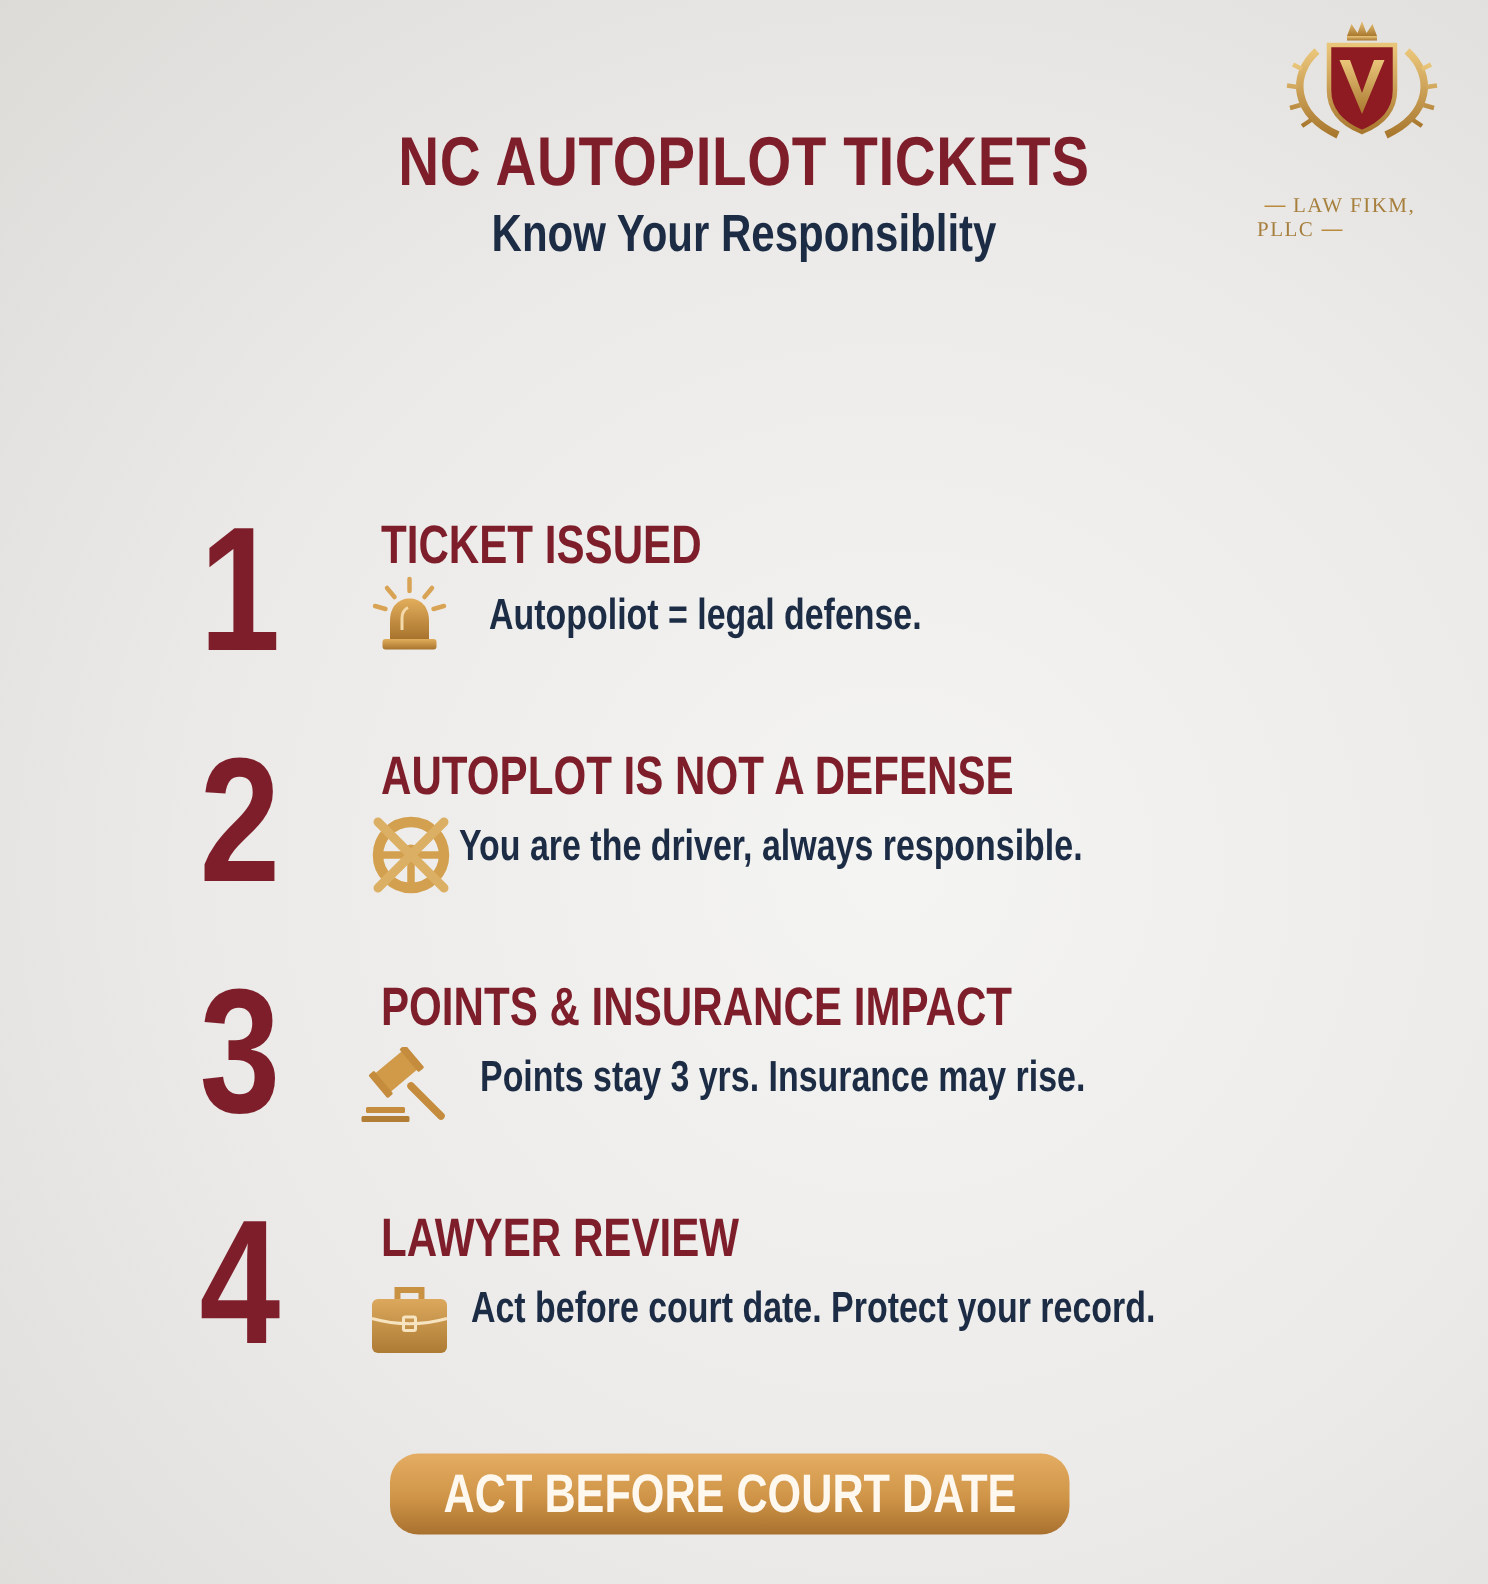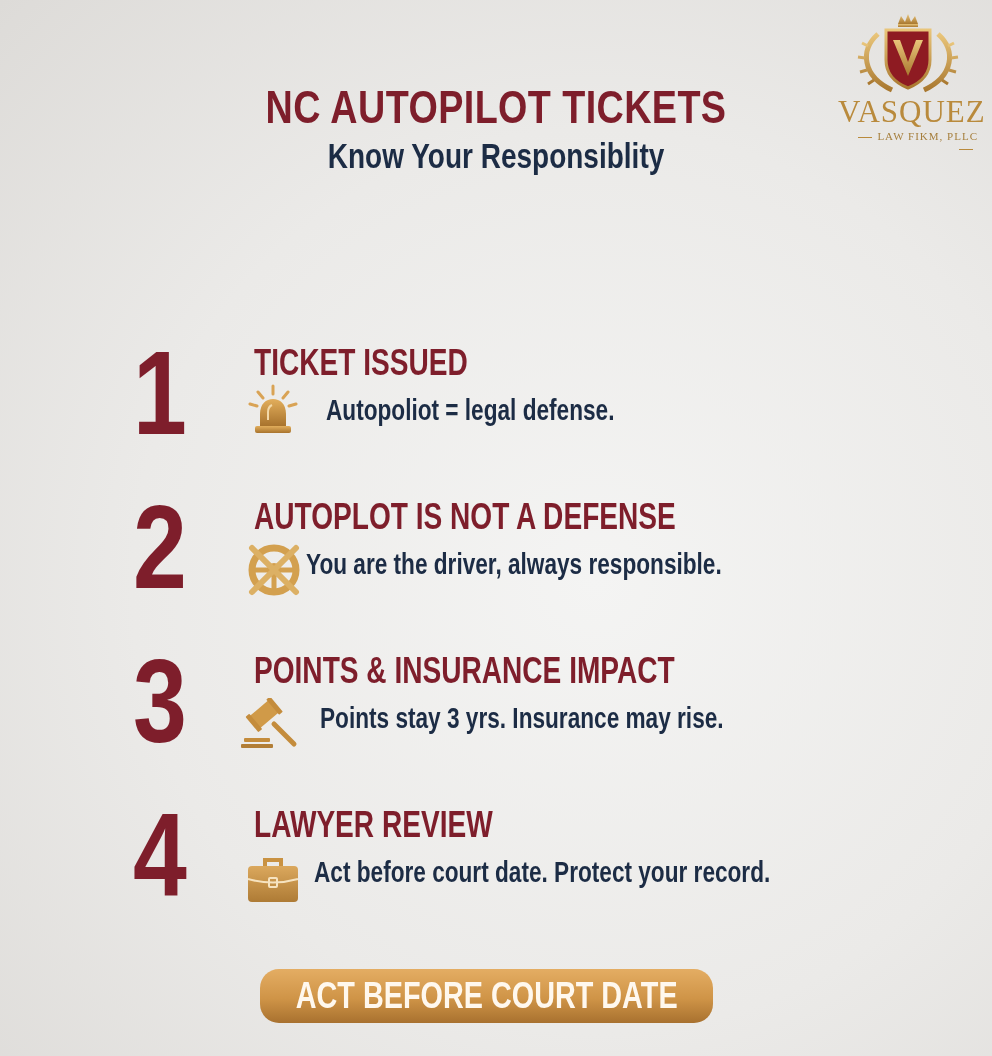--- a/index.html
+++ b/index.html
@@ -4,22 +4,22 @@
   <style>
     html, body { margin:0; padding:0; }
     body {
       width:992px; height:1056px; overflow:hidden; position:relative;
       background: radial-gradient(ellipse at 60% 55%, #f4f4f3 0%, #ebeae8 55%, #dddbd8 100%);
       font-family: "Liberation Sans", sans-serif;
     }
     .logo { position:absolute; left:838px; top:10px; width:140px; height:130px; }
     .logo-word { position:absolute; left:0; top:84px; width:140px; text-align:center;
       font-family:"Liberation Serif", serif; font-size:31px; color:#b98a3c; letter-spacing:1px; }
-    .logo-sub { position:absolute; left:0; top:120px; width:140px; text-align:right;
-      font-family:"Liberation Serif", serif; font-size:11px; color:#a67f3d; letter-spacing:1px; }
+    .logo-sub { position:absolute; left:0; top:120px; width:140px; text-align:left;
+      font-family:"Liberation Serif", serif; font-size:14px; color:#a67f3d; letter-spacing:1px; }
     .logo-sub::before, .logo-sub::after { content:""; display:inline-block; width:14px; height:1px; background:#b98a3c; vertical-align:middle; margin:0 5px; }
     .title { position:absolute; left:0; width:992px; text-align:center; top:80px;
       font-size:46px; font-weight:bold; color:#7e1e2b; letter-spacing:0.5px;
       transform:scaleX(0.82); transform-origin:496px 0; }
     .subtitle { position:absolute; left:0; width:992px; text-align:center; top:136px;
       font-size:35px; font-weight:bold; color:#1c2c45;
       transform:scaleX(0.8); transform-origin:496px 0; }
     .step { position:absolute; left:0; width:992px; height:120px; }
     .step-num { position:absolute; left:124px; top:0; width:72px; text-align:center;
       font-size:118px; font-weight:bold; color:#7e1e2b; line-height:110px;
@@ -51,21 +51,20 @@
     <rect x="60" y="14" width="20" height="3" fill="url(#gld)"></rect>
 
     <path d="M40 24 C22 40 24 66 54 80" stroke="url(#gld)" stroke-width="5" fill="none"></path>
     <path d="M100 24 C118 40 116 66 86 80" stroke="url(#gld)" stroke-width="5" fill="none"></path>
     <path d="M30 36 l-6 -3 M27 48 l-7 -1 M29 60 l-7 2 M36 70 l-6 4" stroke="url(#gld)" stroke-width="3"></path>
     <path d="M110 36 l6 -3 M113 48 l7 -1 M111 60 l7 2 M104 70 l6 4" stroke="url(#gld)" stroke-width="3"></path>
 
     <path d="M48 20 H92 V50 C92 66 80 74 70 78 C60 74 48 66 48 50 Z" fill="#8e1b22" stroke="url(#gld)" stroke-width="3"></path>
     <path d="M55 30 L70 66 L85 30 L78 30 L70 52 L62 30 Z" fill="url(#gld)"></path>
   </svg>
-  <div class="logo-word">VASQUEZ</div>
   <div class="logo-sub">LAW FIKM, PLLC</div>
 </div>
 
 <div class="title">NC AUTOPILOT TICKETS</div>
 <div class="subtitle">Know Your Responsiblity</div>
 
 <div class="step" style="top:338px;">
   <div class="step-num">1</div>
   <div class="step-head">TICKET ISSUED</div>
   <svg class="step-icon" style="top:46px;" viewBox="0 0 58 52">

